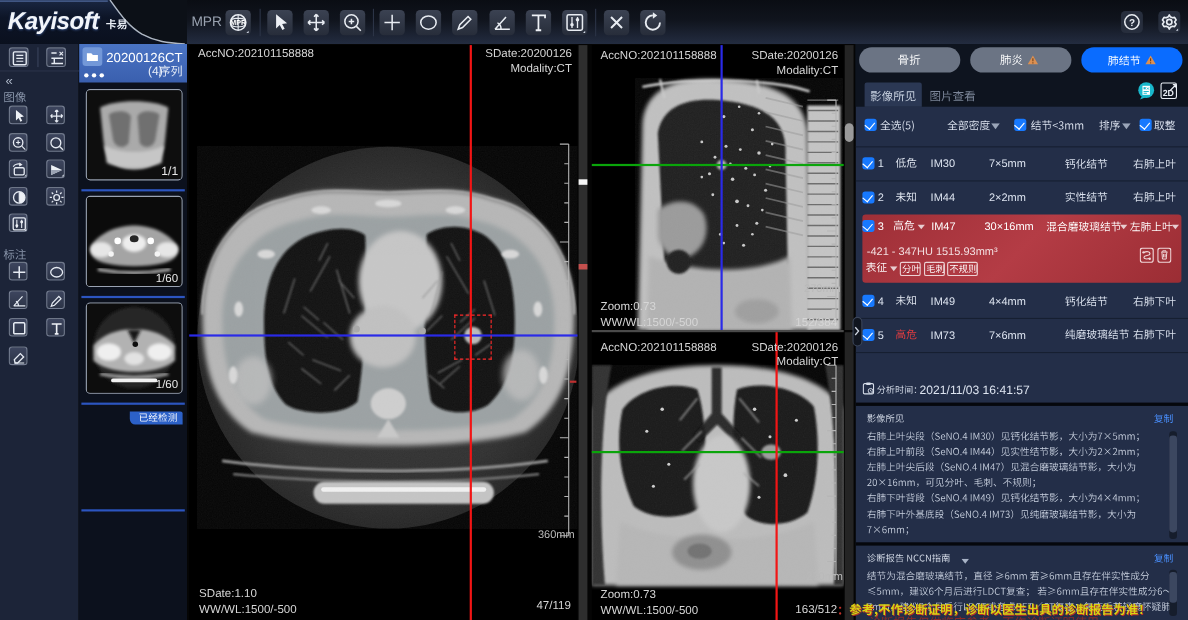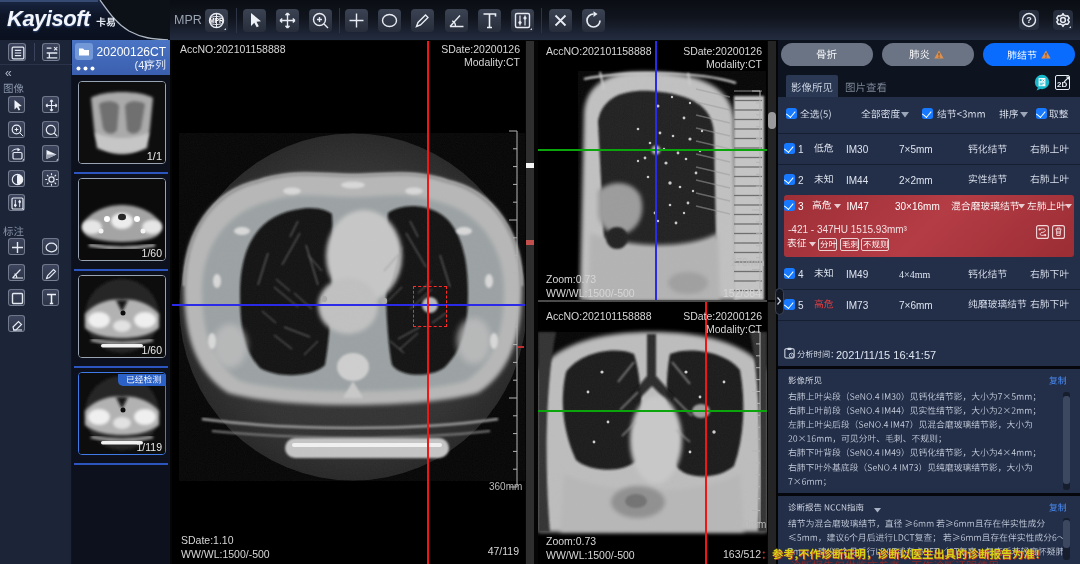--- a/index.html
+++ b/index.html
@@ -286,32 +286,20 @@
         <circle cx="43" cy="40" r="37" fill="#262626" filter="url(#b1)"></circle>
         <path d="M6 38 C 16 26 34 22 43 24 C 52 22 70 26 80 38 L 80 52 C 70 60 56 62 43 62 C 30 62 16 60 6 52 Z" fill="#b2b2b2" filter="url(#b1)"></path>
         <path d="M37 24 L 43 36 L 49 24 Z" fill="#151515" filter="url(#b1)"></path>
         <ellipse cx="20" cy="44" rx="11" ry="8" fill="#efefef" filter="url(#b1)"></ellipse>
         <ellipse cx="66" cy="44" rx="11" ry="8" fill="#efefef" filter="url(#b1)"></ellipse>
         <ellipse cx="43" cy="50" rx="9" ry="6" fill="#e2e2e2" filter="url(#b1)"></ellipse>
         <circle cx="44" cy="37" r="2.5" fill="#0d0d0d"></circle>
         <path d="M12 64 Q 43 70 74 64" stroke="#b8b8b8" stroke-width="2.5" fill="none" filter="url(#b1)"></path>
         <rect x="22" y="68" width="42" height="3.5" rx="1.7" fill="#f2f2f2"></rect>
       </svg><div style="position:absolute;right:3px;bottom:1px;color:#e8e8e8;font-size:10.5px;font-family:'Liberation Sans';">1/60</div></div>
-    <div class="abs" style="left:78px;top:372px;width:88px;height:83px;background:#000;border:1.5px solid #3f7ae8;border-radius:4px;box-sizing:border-box;overflow:hidden;"><svg width="86" height="81" viewBox="0 0 86 81">
-        <rect width="86" height="81" fill="#0d0d0d"></rect>
-        <circle cx="43" cy="40" r="37" fill="#262626" filter="url(#b1)"></circle>
-        <path d="M6 38 C 16 26 34 22 43 24 C 52 22 70 26 80 38 L 80 52 C 70 60 56 62 43 62 C 30 62 16 60 6 52 Z" fill="#b2b2b2" filter="url(#b1)"></path>
-        <path d="M37 24 L 43 36 L 49 24 Z" fill="#151515" filter="url(#b1)"></path>
-        <ellipse cx="20" cy="44" rx="11" ry="8" fill="#efefef" filter="url(#b1)"></ellipse>
-        <ellipse cx="66" cy="44" rx="11" ry="8" fill="#efefef" filter="url(#b1)"></ellipse>
-        <ellipse cx="43" cy="50" rx="9" ry="6" fill="#e2e2e2" filter="url(#b1)"></ellipse>
-        <circle cx="44" cy="37" r="2.5" fill="#0d0d0d"></circle>
-        <path d="M12 64 Q 43 70 74 64" stroke="#b8b8b8" stroke-width="2.5" fill="none" filter="url(#b1)"></path>
-        <rect x="22" y="68" width="42" height="3.5" rx="1.7" fill="#f2f2f2"></rect>
-      </svg><div style="position:absolute;right:3px;bottom:1px;color:#e8e8e8;font-size:10.5px;font-family:'Liberation Sans';">1/119</div></div>
     <div class="abs" style="left:118px;top:373.5px;width:48px;height:12.5px;background:#2c61c8;border-radius:0 2px 0 5px;"></div>
     <svg style="position:absolute;top:375px;left:126px;" width="35.2" height="11.0" viewBox="0 -7.744000000000001 35.2 11.0">
       <path fill="#ffffff" d="M0.8 -6.8V-6.2H6.6V-3.9H2V-5.3H1.3V-0.9C1.3 0.2 1.7 0.5 3.2 0.5C3.5 0.5 6.1 0.5 6.5 0.5C7.9 0.5 8.2 -0 8.4 -1.6C8.2 -1.7 7.9 -1.8 7.7 -1.9C7.6 -0.5 7.4 -0.2 6.5 -0.2C5.9 -0.2 3.6 -0.2 3.1 -0.2C2.2 -0.2 2 -0.3 2 -0.9V-3.2H6.6V-2.8H7.3V-6.8Z M9.2 -0.5 9.3 0.2C10.1 -0.1 11.2 -0.3 12.2 -0.6L12.1 -1.2C11 -0.9 9.9 -0.7 9.2 -0.5ZM9.3 -3.7C9.4 -3.8 9.7 -3.8 10.8 -4C10.4 -3.4 10 -3 9.8 -2.8C9.6 -2.5 9.4 -2.3 9.2 -2.2C9.2 -2.1 9.3 -1.7 9.4 -1.6C9.6 -1.7 9.9 -1.8 12.1 -2.3C12.1 -2.4 12.1 -2.7 12.1 -2.8L10.4 -2.5C11.1 -3.3 11.8 -4.2 12.4 -5.2L11.8 -5.6C11.6 -5.2 11.4 -4.9 11.2 -4.6L10 -4.5C10.5 -5.2 11.1 -6.2 11.5 -7.1L10.9 -7.4C10.5 -6.3 9.8 -5.2 9.6 -4.9C9.4 -4.6 9.3 -4.4 9.1 -4.4C9.2 -4.2 9.3 -3.9 9.3 -3.7ZM12.5 -6.9V-6.3H15.6C14.8 -5.2 13.3 -4.2 11.9 -3.8C12.1 -3.6 12.3 -3.4 12.3 -3.2C13.1 -3.5 13.9 -3.9 14.6 -4.4C15.5 -4.1 16.4 -3.6 16.9 -3.2L17.3 -3.8C16.8 -4.1 15.9 -4.5 15.2 -4.8C15.8 -5.4 16.3 -6 16.7 -6.7L16.2 -7L16.1 -6.9ZM12.6 -2.9V-2.3H14.3V-0.2H12.1V0.5H17.3V-0.2H15V-2.3H16.8V-2.9Z M21.7 -4.7V-4.1H24.7V-4.7ZM21.1 -3.1C21.3 -2.5 21.6 -1.6 21.7 -1L22.2 -1.2C22.1 -1.7 21.9 -2.6 21.6 -3.3ZM22.8 -3.4C23 -2.7 23.1 -1.8 23.2 -1.2L23.7 -1.3C23.7 -1.9 23.5 -2.8 23.3 -3.4ZM19.2 -7.4V-5.7H18V-5.1H19.1C18.9 -3.9 18.4 -2.6 17.9 -1.9C18 -1.7 18.2 -1.4 18.2 -1.2C18.6 -1.8 18.9 -2.6 19.2 -3.6V0.7H19.8V-3.9C20 -3.5 20.3 -2.9 20.4 -2.7L20.8 -3.1C20.6 -3.4 20 -4.4 19.8 -4.7V-5.1H20.7V-5.7H19.8V-7.4ZM23.1 -7.5C22.5 -6.2 21.4 -5.1 20.3 -4.4C20.5 -4.3 20.7 -4 20.7 -3.9C21.6 -4.5 22.5 -5.4 23.2 -6.4C23.9 -5.5 24.9 -4.6 25.8 -4C25.8 -4.1 26 -4.4 26.1 -4.6C25.2 -5.1 24.1 -6.1 23.5 -6.9L23.7 -7.2ZM20.6 -0.3V0.3H25.9V-0.3H24.2C24.7 -1.1 25.2 -2.3 25.6 -3.3L25 -3.4C24.7 -2.5 24.1 -1.2 23.7 -0.3Z M30.7 -0.8C31.1 -0.4 31.6 0.2 31.9 0.6L32.3 0.3C32.1 -0 31.5 -0.6 31.1 -1.1ZM29.1 -6.9V-1.4H29.7V-6.4H31.6V-1.4H32.1V-6.9ZM34 -7.3V-0.1C34 0.1 34 0.1 33.9 0.1C33.7 0.1 33.3 0.1 32.9 0.1C32.9 0.3 33 0.5 33 0.7C33.7 0.7 34 0.7 34.3 0.6C34.5 0.5 34.6 0.3 34.6 -0.1V-7.3ZM32.8 -6.6V-1.3H33.4V-6.6ZM30.3 -5.7V-2.6C30.3 -1.6 30.1 -0.5 28.7 0.3C28.8 0.4 28.9 0.6 29 0.7C30.6 -0.1 30.8 -1.4 30.8 -2.6V-5.7ZM27.1 -6.8C27.6 -6.6 28.2 -6.1 28.5 -5.9L28.9 -6.4C28.6 -6.7 28 -7 27.5 -7.3ZM26.7 -4.5C27.2 -4.2 27.9 -3.8 28.2 -3.5L28.6 -4C28.2 -4.3 27.6 -4.7 27.1 -4.9ZM26.9 0.2 27.5 0.6C27.9 -0.2 28.3 -1.3 28.6 -2.2L28.1 -2.6C27.8 -1.6 27.3 -0.4 26.9 0.2Z"></path>
     </svg>
     <div class="abs" style="left:74px;top:171.5px;width:94px;height:2px;background:#2c55c0;"></div>
     <div class="abs" style="left:74px;top:268.5px;width:94px;height:2px;background:#2c55c0;"></div>
     <div class="abs" style="left:74px;top:365.5px;width:94px;height:2px;background:#2c55c0;"></div>
     <div class="abs" style="left:74px;top:462.5px;width:94px;height:2px;background:#2c55c0;"></div>
     <div class="abs" style="left:170px;top:40px;width:608px;height:524px;background:#050505;"></div>
     <div class="abs" style="left:172px;top:41px;width:353px;height:523px;background:#000;"></div>
@@ -760,21 +748,21 @@
     <div class="abs" style="left:861px;top:237.5px;width:28px;height:13px;border:1px solid #edd2d4;border-radius:2px;box-sizing:border-box;"></div>
     <svg style="position:absolute;top:239.5px;left:863.2px;" width="25.5" height="10.6" viewBox="0 -7.48 25.5 10.6">
       <path fill="#ffffff" d="M4.8 -4.1C5.8 -3.4 7 -2.4 7.6 -1.7L8.2 -2.2C7.5 -2.9 6.2 -3.8 5.2 -4.5ZM0.6 -6.5V-5.9H4.4C3.5 -4.4 2.1 -3 0.4 -2.2C0.5 -2 0.7 -1.8 0.8 -1.6C2 -2.2 3 -3.1 3.9 -4.1V0.7H4.6V-5C4.8 -5.3 5 -5.6 5.2 -5.9H7.9V-6.5Z M12.5 -6.7V-2.2H13.2V-6.2H15.5V-2.2H16.1V-6.7ZM10.3 -7.1V-5.7H9.1V-5.1H10.3V-4.3L10.3 -3.8H8.9V-3.2H10.2C10.1 -2 9.8 -0.7 8.8 0.1C9 0.3 9.2 0.5 9.3 0.6C10.1 -0.1 10.5 -1.1 10.7 -2C11.1 -1.6 11.6 -0.9 11.8 -0.6L12.2 -1C12 -1.3 11.1 -2.3 10.8 -2.7L10.8 -3.2H12.1V-3.8H10.9L10.9 -4.3V-5.1H12V-5.7H10.9V-7.1ZM14 -5.4V-3.8C14 -2.5 13.8 -0.9 11.6 0.2C11.8 0.3 12 0.5 12 0.7C13.3 0 14 -0.9 14.3 -1.8V-0.2C14.3 0.3 14.5 0.5 15.1 0.5H15.8C16.5 0.5 16.6 0.2 16.7 -1.2C16.5 -1.2 16.3 -1.3 16.1 -1.4C16.1 -0.2 16.1 -0 15.8 -0H15.2C15 -0 14.9 -0.1 14.9 -0.3V-2.5H14.5C14.6 -2.9 14.6 -3.4 14.6 -3.8V-5.4Z M19.7 -1C20.3 -0.5 21 0.1 21.3 0.5L21.7 0C21.4 -0.4 20.7 -1 20.1 -1.4ZM17.9 -6.7V-1.5H18.5V-6.1H20.9V-1.5H21.5V-6.7ZM24.1 -7.1V-0.2C24.1 -0.1 24 -0 23.9 -0C23.7 0 23.2 0 22.6 -0C22.7 0.2 22.8 0.5 22.8 0.6C23.6 0.6 24 0.6 24.3 0.5C24.6 0.4 24.7 0.2 24.7 -0.2V-7.1ZM22.5 -6.4V-1.3H23.1V-6.4ZM19.4 -5.5V-3.1C19.4 -1.9 19.2 -0.7 17.4 0.2C17.5 0.3 17.7 0.6 17.8 0.7C19.7 -0.2 20 -1.8 20 -3.1V-5.5Z"></path>
     </svg>
     <div class="cb" style="left:784px;top:268.0px;"></div>
     <div class="lt" style="left:798px;top:268.0px;color:#dde4f0;font-size:10px;">4</div>
     <svg style="position:absolute;top:268.0px;left:814px;" width="19.6" height="12.2" viewBox="0 -8.624 19.6 12.2">
       <path fill="#e6ecf5" d="M4.5 -8.2V-6.6H1.3V-5.9H4.5V-4.2H0.6V-3.5H4.1C3.2 -2.2 1.7 -1 0.3 -0.4C0.5 -0.2 0.7 0 0.9 0.2C2.2 -0.4 3.5 -1.6 4.5 -2.9V0.8H5.3V-2.9C6.2 -1.6 7.6 -0.4 8.9 0.2C9.1 0 9.3 -0.2 9.5 -0.4C8.1 -1 6.6 -2.2 5.7 -3.5H9.2V-4.2H5.3V-5.9H8.6V-6.6H5.3V-8.2Z M15.2 -7.4V0.5H15.9V-0.3H18V0.4H18.7V-7.4ZM15.9 -1V-6.7H18V-1ZM11.3 -8.2C11.1 -7 10.7 -5.9 10.1 -5.1C10.3 -5 10.6 -4.8 10.7 -4.7C11 -5.1 11.3 -5.6 11.5 -6.2H12.3V-4.6V-4.3H10.2V-3.6H12.2C12.1 -2.3 11.6 -0.9 10.1 0.2C10.3 0.3 10.6 0.6 10.6 0.8C11.8 -0 12.4 -1.1 12.7 -2.2C13.2 -1.5 14 -0.6 14.3 -0.1L14.8 -0.8C14.5 -1.1 13.3 -2.4 12.9 -2.9C12.9 -3.1 12.9 -3.4 13 -3.6H14.8V-4.3H13L13 -4.6V-6.2H14.6V-6.9H11.8C11.9 -7.3 12 -7.7 12.1 -8.1Z"></path>
     </svg>
     <div class="lt" style="left:846px;top:268.0px;color:#dde4f0;font-size:10px;">IM49</div>
-    <div class="lt" style="left:899px;top:268.0px;color:#dde4f0;font-size:10px;font-family:Liberation Serif, serif;">4×4mm</div>
+    <div class="lt" style="left:899px;top:268.0px;color:#dde4f0;font-size:10px;">4×4mm</div>
     <svg style="position:absolute;top:268.5px;left:968px;" width="39.2" height="12.2" viewBox="0 -8.624 39.2 12.2">
       <path fill="#dde4f0" d="M4.6 -6V-2.9H8.5C8.4 -1 8.3 -0.3 8.1 -0.1C8 0 7.9 0 7.7 0C7.5 0 6.9 0 6.3 -0C6.4 0.2 6.5 0.5 6.6 0.7C7.1 0.7 7.6 0.7 7.9 0.7C8.3 0.7 8.5 0.6 8.7 0.4C9 0.1 9.1 -0.8 9.3 -3.2C9.3 -3.3 9.3 -3.5 9.3 -3.5H7.2V-5H9.1V-5.7H7.2V-7.1H9.4V-7.8H4.2V-7.1H6.5V-3.5H5.3V-6ZM1.8 -8.2C1.5 -7.3 1 -6.4 0.4 -5.8C0.5 -5.7 0.7 -5.3 0.8 -5.1C1.1 -5.5 1.4 -5.9 1.7 -6.4H4V-7.1H2.1C2.2 -7.4 2.4 -7.7 2.5 -8ZM1.9 0.7C2.1 0.5 2.4 0.4 4.2 -0.6C4.2 -0.7 4.1 -1 4.1 -1.2L2.7 -0.5V-2.7H4.1V-3.4H2.7V-4.7H3.9V-5.4H1.1V-4.7H2V-3.4H0.6V-2.7H2V-0.5C2 -0.2 1.8 0 1.6 0.1C1.7 0.2 1.9 0.5 1.9 0.7Z M18.3 -6.8C17.6 -5.8 16.7 -4.8 15.6 -4V-8.1H14.9V-3.4C14.2 -2.9 13.6 -2.6 13 -2.3C13.1 -2.1 13.4 -1.9 13.5 -1.7C13.9 -1.9 14.4 -2.2 14.9 -2.5V-0.8C14.9 0.3 15.2 0.6 16.1 0.6C16.3 0.6 17.6 0.6 17.9 0.6C18.9 0.6 19.1 -0 19.2 -1.9C19 -1.9 18.7 -2.1 18.5 -2.2C18.4 -0.6 18.4 -0.1 17.8 -0.1C17.6 -0.1 16.4 -0.1 16.2 -0.1C15.7 -0.1 15.6 -0.2 15.6 -0.8V-3C16.9 -3.9 18.1 -5.1 19 -6.3ZM12.9 -8.2C12.3 -6.7 11.3 -5.3 10.2 -4.3C10.4 -4.2 10.6 -3.8 10.7 -3.6C11.1 -4 11.5 -4.4 11.8 -4.9V0.8H12.6V-6.1C13 -6.7 13.3 -7.4 13.6 -8Z M19.9 -0.5 20.1 0.2C21 0 22.3 -0.3 23.6 -0.5L23.5 -1.2C22.2 -1 20.9 -0.7 19.9 -0.5ZM20.1 -4.2C20.3 -4.3 20.5 -4.3 21.8 -4.4C21.3 -3.8 20.9 -3.3 20.7 -3.2C20.4 -2.8 20.2 -2.6 20 -2.5C20.1 -2.3 20.2 -2 20.2 -1.8C20.5 -1.9 20.8 -2 23.5 -2.5C23.5 -2.7 23.5 -3 23.5 -3.2L21.3 -2.8C22.1 -3.7 22.9 -4.7 23.5 -5.8L22.9 -6.2C22.7 -5.8 22.5 -5.5 22.2 -5.1L20.9 -5C21.5 -5.8 22.1 -6.9 22.5 -7.9L21.8 -8.2C21.4 -7 20.7 -5.8 20.5 -5.5C20.2 -5.2 20.1 -5 19.9 -4.9C20 -4.7 20.1 -4.3 20.1 -4.2ZM25.9 -8.2V-6.9H23.6V-6.2H25.9V-4.7H23.8V-4H28.7V-4.7H26.6V-6.2H28.8V-6.9H26.6V-8.2ZM24.1 -3V0.8H24.8V0.4H27.7V0.7H28.4V-3ZM24.8 -0.3V-2.3H27.7V-0.3Z M30.4 -4.8V-4.1H32.9V0.8H33.7V-4.1H37V-1.5C37 -1.4 36.9 -1.3 36.7 -1.3C36.5 -1.3 35.9 -1.3 35.1 -1.3C35.2 -1.1 35.3 -0.8 35.4 -0.6C36.3 -0.6 36.9 -0.6 37.3 -0.7C37.6 -0.8 37.7 -1 37.7 -1.5V-4.8ZM35.6 -8.2V-7.1H33V-8.2H32.2V-7.1H29.9V-6.4H32.2V-5.3H33V-6.4H35.6V-5.3H36.4V-6.4H38.7V-7.1H36.4V-8.2Z"></path>
     </svg>
     <svg style="position:absolute;top:268.5px;right:11px;" width="39.2" height="12.2" viewBox="0 -8.624 39.2 12.2">
       <path fill="#dde4f0" d="M4 -8.2C3.9 -7.6 3.7 -7 3.5 -6.4H0.6V-5.7H3.3C2.6 -4.1 1.7 -2.7 0.3 -1.7C0.5 -1.6 0.7 -1.3 0.8 -1.1C1.5 -1.7 2.1 -2.3 2.6 -3V0.8H3.4V0.2H7.7V0.7H8.5V-3.8H3.2C3.5 -4.4 3.8 -5 4.1 -5.7H9.2V-6.4H4.3C4.5 -7 4.7 -7.5 4.8 -8.1ZM3.4 -0.5V-3.1H7.7V-0.5Z M10.8 -7.9V-4.3C10.8 -2.9 10.8 -0.9 10.1 0.5C10.3 0.5 10.6 0.7 10.7 0.8C11.1 -0.1 11.3 -1.4 11.4 -2.5H12.7V-0.1C12.7 0 12.7 0.1 12.6 0.1C12.4 0.1 12 0.1 11.6 0.1C11.7 0.3 11.8 0.6 11.8 0.8C12.5 0.8 12.8 0.8 13.1 0.6C13.3 0.5 13.4 0.3 13.4 -0.1V-7.9ZM11.5 -7.2H12.7V-5.6H11.5ZM11.5 -4.9H12.7V-3.2H11.4C11.5 -3.6 11.5 -4 11.5 -4.3ZM14.1 -5.1V-0.7H14.8V-4.5H16.1V0.8H16.7V-4.5H18.2V-1.5C18.2 -1.4 18.1 -1.3 18 -1.3C17.9 -1.3 17.6 -1.3 17.2 -1.3C17.3 -1.1 17.4 -0.8 17.4 -0.6C17.9 -0.6 18.3 -0.6 18.5 -0.7C18.8 -0.9 18.9 -1.1 18.9 -1.5V-5.1H16.7V-6.3H19.2V-6.9H16.7V-8.1H16.1V-6.9H13.7V-6.3H16.1V-5.1Z M20.1 -7.5V-6.8H23.9V0.8H24.7V-4.4C25.8 -3.8 27.1 -3 27.8 -2.5L28.3 -3.1C27.6 -3.7 26 -4.6 24.8 -5.2L24.7 -5V-6.8H28.9V-7.5Z M30.1 -7.2V-0.9H30.8V-1.7H33.1V-4.1H35.5V0.8H36.2V-4.1H38.8V-4.9H36.2V-8.1H35.5V-4.9H33.1V-7.2ZM30.8 -6.5H32.4V-2.4H30.8Z"></path>
     </svg>
     <div class="sep" style="top:288.5px;"></div>
     <div class="cb" style="left:784px;top:298.5px;"></div>
     <div class="lt" style="left:798px;top:298.5px;color:#dde4f0;font-size:10px;">5</div>
     <svg style="position:absolute;top:298.5px;left:814px;" width="19.6" height="12.2" viewBox="0 -8.624 19.6 12.2">
@@ -791,21 +779,21 @@
     <div class="sep" style="top:319.5px;"></div>
     <svg class="abs" style="left:784px;top:347px" width="11" height="12" viewBox="0 0 13 14">
 <rect x="1" y="2" width="11" height="11" rx="1.5" fill="none" stroke="#d8dfeb" stroke-width="1.2"></rect>
 <rect x="4" y="0.8" width="5" height="2.6" rx="0.8" fill="#d8dfeb"></rect>
 <circle cx="8.8" cy="9.8" r="2.6" fill="#232e48" stroke="#d8dfeb" stroke-width="1"></circle>
 <path d="M8.8 8.6 V 9.9 L 9.9 10.4" stroke="#d8dfeb" stroke-width="0.9" fill="none"></path>
     </svg>
     <svg style="position:absolute;top:350px;left:797px;" width="41.5" height="10.4" viewBox="0 -7.304 41.5 10.4">
       <path fill="#dde4f0" d="M5.6 -6.8 5 -6.6C5.6 -5.4 6.6 -4 7.5 -3.3C7.6 -3.4 7.8 -3.7 8 -3.8C7.1 -4.4 6.1 -5.7 5.6 -6.8ZM2.7 -6.8C2.2 -5.5 1.4 -4.4 0.4 -3.7C0.5 -3.6 0.8 -3.3 0.9 -3.2C1.1 -3.4 1.3 -3.6 1.6 -3.8V-3.2H3.2C3 -1.8 2.5 -0.5 0.5 0.2C0.7 0.3 0.8 0.5 0.9 0.7C3 -0.1 3.6 -1.6 3.8 -3.2H6.1C6 -1.1 5.9 -0.3 5.6 -0.1C5.6 -0 5.5 -0 5.3 -0C5.1 -0 4.6 -0 4 -0.1C4.2 0.1 4.2 0.4 4.2 0.6C4.8 0.6 5.3 0.6 5.6 0.6C5.8 0.5 6 0.5 6.2 0.3C6.5 -0 6.6 -1 6.7 -3.5C6.7 -3.6 6.7 -3.8 6.7 -3.8H1.6C2.3 -4.6 2.9 -5.6 3.4 -6.6Z M12.3 -6.1V-3.5C12.3 -2.3 12.2 -0.8 11.5 0.3C11.6 0.4 11.9 0.5 12 0.6C12.8 -0.5 12.9 -2.3 12.9 -3.5V-3.5H14.4V0.7H15V-3.5H16.2V-4.1H12.9V-5.6C13.9 -5.8 15 -6.1 15.8 -6.4L15.2 -6.9C14.5 -6.6 13.4 -6.3 12.3 -6.1ZM10 -7V-5.2H8.8V-4.6H10C9.7 -3.5 9.1 -2.1 8.6 -1.5C8.7 -1.3 8.8 -1.1 8.9 -0.9C9.3 -1.4 9.7 -2.3 10 -3.3V0.7H10.6V-3.4C10.9 -3 11.3 -2.4 11.4 -2.1L11.8 -2.6C11.6 -2.9 10.9 -3.8 10.6 -4.2V-4.6H11.9V-5.2H10.6V-7Z M20.5 -3.8C21 -3.1 21.5 -2.2 21.8 -1.7L22.4 -2C22.1 -2.5 21.5 -3.4 21 -4ZM19.3 -3.3V-1.4H17.9V-3.3ZM19.3 -3.9H17.9V-5.7H19.3ZM17.3 -6.3V-0.2H17.9V-0.9H19.9V-6.3ZM22.9 -6.9V-5.3H20.3V-4.7H22.9V-0.3C22.9 -0.1 22.9 -0 22.7 -0C22.5 -0 21.9 -0 21.3 -0.1C21.4 0.1 21.5 0.4 21.5 0.6C22.3 0.6 22.9 0.6 23.2 0.5C23.5 0.4 23.6 0.2 23.6 -0.3V-4.7H24.6V-5.3H23.6V-6.9Z M25.7 -5.1V0.7H26.3V-5.1ZM25.8 -6.6C26.2 -6.2 26.6 -5.7 26.8 -5.3L27.3 -5.7C27.1 -6 26.7 -6.5 26.3 -6.9ZM28 -2.4H30V-1.3H28ZM28 -4.1H30V-3H28ZM27.5 -4.6V-0.8H30.6V-4.6ZM27.8 -6.5V-5.9H31.8V-0.1C31.8 0 31.8 0 31.7 0.1C31.6 0.1 31.2 0.1 30.9 0C31 0.2 31.1 0.5 31.1 0.6C31.6 0.6 32 0.6 32.2 0.5C32.4 0.4 32.5 0.3 32.5 -0.1V-6.5Z M35.3 -4C35.6 -4 35.9 -4.3 35.9 -4.6C35.9 -5 35.6 -5.3 35.3 -5.3C34.9 -5.3 34.6 -5 34.6 -4.6C34.6 -4.3 34.9 -4 35.3 -4ZM35.3 0C35.6 0 35.9 -0.2 35.9 -0.6C35.9 -1 35.6 -1.2 35.3 -1.2C34.9 -1.2 34.6 -1 34.6 -0.6C34.6 -0.2 34.9 0 35.3 0Z"></path>
     </svg>
-    <div class="lt" style="left:836px;top:348.5px;color:#dde4f0;font-size:11px;">2021/11/15 16:41:57</div>
+    <div class="lt" style="left:836px;top:348.5px;color:#dde4f0;font-size:11px;">2021/11/03 16:41:57</div>
     <div class="abs" style="left:778px;top:366px;width:302px;height:2.5px;background:#05070c;"></div>
     <svg style="position:absolute;top:376px;left:788px;" width="34.0" height="10.6" viewBox="0 -7.48 34.0 10.6">
       <path fill="#d5dce8" d="M7.1 -7C6.7 -6.3 5.8 -5.6 5 -5.2C5.2 -5 5.4 -4.8 5.5 -4.7C6.3 -5.2 7.2 -6 7.7 -6.7ZM7.4 -4.7C6.9 -3.9 5.9 -3.2 5 -2.8C5.2 -2.6 5.4 -2.4 5.5 -2.3C6.4 -2.8 7.4 -3.6 8 -4.4ZM7.6 -2.2C7 -1.2 5.9 -0.4 4.8 0.1C4.9 0.3 5.1 0.5 5.2 0.6C6.4 0.1 7.5 -0.9 8.2 -2ZM1.6 -2.6H4V-1.9H1.6ZM3.5 -1C3.8 -0.6 4.2 -0.1 4.3 0.3L4.8 0C4.6 -0.3 4.3 -0.8 4 -1.2ZM1.5 -5.5H4.1V-5H1.5ZM1.5 -6.4H4.1V-5.9H1.5ZM0.9 -6.8V-4.5H4.7V-6.8ZM1.3 -1.2C1.1 -0.8 0.8 -0.3 0.5 0C0.6 0.1 0.8 0.3 0.9 0.3C1.3 0 1.6 -0.6 1.9 -1.1ZM2.3 -4.4C2.4 -4.2 2.4 -4.1 2.5 -4H0.5V-3.5H5V-4H3.2C3.1 -4.2 3 -4.4 2.9 -4.5ZM1 -3V-1.4H2.5V0C2.5 0.1 2.5 0.1 2.4 0.1C2.3 0.1 2 0.1 1.6 0.1C1.7 0.3 1.8 0.5 1.8 0.6C2.3 0.6 2.6 0.6 2.8 0.5C3.1 0.5 3.1 0.3 3.1 0V-1.4H4.6V-3Z M12.6 -6H14.2C14 -5.8 13.8 -5.5 13.7 -5.3H12.1C12.3 -5.6 12.5 -5.8 12.6 -6ZM12.6 -7.1C12.3 -6.4 11.6 -5.5 10.7 -4.9C10.8 -4.8 11 -4.6 11.1 -4.4C11.3 -4.6 11.4 -4.7 11.5 -4.8V-3.5H12.9C12.5 -3.2 11.8 -2.8 10.9 -2.5C11.1 -2.4 11.2 -2.2 11.3 -2.1C12.1 -2.4 12.6 -2.7 13 -3C13.2 -2.8 13.3 -2.7 13.4 -2.6C12.8 -2.1 11.8 -1.5 10.9 -1.3C11.1 -1.2 11.2 -1 11.3 -0.9C12 -1.1 13 -1.7 13.6 -2.2C13.7 -2 13.8 -1.9 13.8 -1.7C13.2 -1 11.9 -0.4 10.9 -0.1C11 0 11.1 0.2 11.2 0.4C12.2 0.1 13.2 -0.5 14 -1.2C14 -0.7 13.9 -0.2 13.8 -0C13.6 0.1 13.5 0.1 13.3 0.1C13.2 0.1 13 0.1 12.8 0.1C12.9 0.3 12.9 0.5 12.9 0.7C13.1 0.7 13.3 0.7 13.5 0.7C13.8 0.7 14 0.6 14.2 0.4C14.6 0 14.7 -0.9 14.4 -1.8L14.8 -2C15.1 -1 15.6 -0.2 16.3 0.2C16.4 0 16.6 -0.2 16.7 -0.3C16.1 -0.6 15.6 -1.4 15.3 -2.2C15.6 -2.4 15.9 -2.6 16.2 -2.7L15.8 -3.1C15.4 -2.9 14.8 -2.5 14.2 -2.2C14.1 -2.6 13.8 -3 13.4 -3.3L13.6 -3.5H16.1V-5.3H14.3C14.6 -5.6 14.8 -6 15 -6.3L14.6 -6.6L14.5 -6.5H13L13.3 -7ZM12.1 -4.9H13.6C13.6 -4.6 13.5 -4.3 13.3 -4H12.1ZM14.2 -4.9H15.5V-4H13.9C14.1 -4.3 14.1 -4.6 14.2 -4.9ZM10.7 -7.1C10.3 -5.8 9.5 -4.5 8.7 -3.7C8.9 -3.6 9.1 -3.2 9.1 -3.1C9.4 -3.4 9.6 -3.7 9.9 -4V0.7H10.5V-5C10.8 -5.6 11.1 -6.3 11.3 -6.9Z M21.5 -6.3V-3.5C21.5 -2.3 21.4 -0.8 20.4 0.3C20.6 0.4 20.8 0.6 20.9 0.7C22 -0.4 22.2 -2.2 22.2 -3.5V-3.6H23.5V0.7H24.1V-3.6H25.1V-4.3H22.2V-5.8C23.2 -6 24.3 -6.2 25 -6.5L24.5 -7C23.9 -6.7 22.6 -6.4 21.5 -6.3ZM18.5 -3.1V-3.3V-4.4H20.1V-3.1ZM20.7 -7C20.1 -6.7 18.9 -6.4 17.8 -6.3V-3.3C17.8 -2.2 17.8 -0.7 17.2 0.3C17.4 0.4 17.7 0.6 17.8 0.7C18.2 -0.2 18.4 -1.4 18.4 -2.5H20.8V-5H18.5V-5.8C19.4 -5.9 20.5 -6.1 21.2 -6.4Z M29.9 -2.5V-0.4C29.9 0.3 30.1 0.5 31 0.5C31.2 0.5 32.3 0.5 32.5 0.5C33.3 0.5 33.5 0.2 33.5 -1.2C33.4 -1.2 33.1 -1.3 33 -1.4C32.9 -0.3 32.9 -0.1 32.5 -0.1C32.2 -0.1 31.2 -0.1 31 -0.1C30.6 -0.1 30.5 -0.2 30.5 -0.4V-2.5ZM29.3 -5.2C29.3 -2.2 29.2 -0.6 25.9 0.1C26 0.3 26.2 0.5 26.3 0.7C29.7 -0.2 29.9 -2 30 -5.2ZM27 -6.7V-1.8H27.7V-6H31.8V-1.8H32.5V-6.7Z"></path>
     </svg>
     <svg style="position:absolute;top:376px;right:13px;" width="17.6" height="11.0" viewBox="0 -7.744000000000001 17.6 11.0">
       <path fill="#4a90ff" d="M2.5 -3.9H6.6V-3.3H2.5ZM2.5 -4.9H6.6V-4.3H2.5ZM1.9 -5.4V-2.8H2.9C2.4 -2.1 1.6 -1.5 0.8 -1.1C1 -1 1.2 -0.8 1.3 -0.7C1.6 -0.9 2 -1.2 2.4 -1.5C2.7 -1.1 3.2 -0.7 3.7 -0.5C2.6 -0.2 1.5 0 0.3 0.1C0.4 0.3 0.5 0.5 0.5 0.7C1.9 0.6 3.3 0.3 4.5 -0.1C5.5 0.3 6.8 0.5 8.1 0.6C8.2 0.5 8.3 0.2 8.5 0.1C7.3 -0 6.2 -0.2 5.2 -0.5C6.1 -0.9 6.7 -1.4 7.2 -2L6.8 -2.3L6.7 -2.2H3.2C3.3 -2.4 3.4 -2.6 3.6 -2.8L3.5 -2.8H7.3V-5.4ZM2.3 -7.4C1.9 -6.5 1.2 -5.7 0.4 -5.2C0.6 -5.1 0.8 -4.8 0.8 -4.7C1.3 -5 1.8 -5.5 2.2 -6H7.9V-6.5H2.6C2.7 -6.8 2.8 -7 2.9 -7.2ZM6.2 -1.7C5.7 -1.3 5.1 -1 4.4 -0.7C3.8 -1 3.2 -1.3 2.8 -1.7Z M14.7 -6.6V-1.7H15.4V-6.6ZM16.3 -7.3V-0.2C16.3 -0.1 16.3 -0 16.1 -0C16 -0 15.5 -0 15 -0C15 0.2 15.1 0.5 15.2 0.7C15.8 0.7 16.3 0.7 16.6 0.5C16.9 0.4 17 0.2 17 -0.2V-7.3ZM10 -7.2C9.9 -6.3 9.6 -5.4 9.2 -4.9C9.3 -4.8 9.6 -4.7 9.8 -4.6C9.9 -4.9 10 -5.2 10.2 -5.5H11.3V-4.6H9.2V-4H11.3V-3.1H9.6V-0H10.2V-2.5H11.3V0.7H12V-2.5H13.2V-0.7C13.2 -0.6 13.2 -0.6 13.1 -0.6C13 -0.6 12.7 -0.6 12.3 -0.6C12.4 -0.4 12.5 -0.2 12.5 0C13 0 13.3 0 13.5 -0.1C13.8 -0.2 13.8 -0.4 13.8 -0.7V-3.1H12V-4H14.1V-4.6H12V-5.5H13.8V-6.1H12V-7.4H11.3V-6.1H10.4C10.5 -6.4 10.6 -6.7 10.7 -7.1Z"></path>
     </svg>
     <svg style="position:absolute;top:391.5px;left:788px;" width="253.1" height="11.0" viewBox="0 -7.744000000000001 253.1 11.0">
       <path fill="#ccd4e2" d="M3.7 -7.4C3.5 -6.8 3.4 -6.3 3.2 -5.7H0.6V-5.1H3C2.4 -3.7 1.6 -2.4 0.3 -1.5C0.4 -1.4 0.6 -1.2 0.7 -1.1C1.4 -1.5 1.9 -2.1 2.4 -2.7V0.7H3V0.2H7V0.7H7.6V-3.4H2.8C3.1 -3.9 3.4 -4.5 3.6 -5.1H8.3V-5.7H3.8C4 -6.2 4.2 -6.7 4.3 -7.3ZM3 -0.4V-2.8H7V-0.4Z M9.7 -7V-3.9C9.7 -2.6 9.7 -0.8 9.1 0.4C9.2 0.5 9.5 0.6 9.6 0.7C10 -0.2 10.1 -1.3 10.2 -2.3H11.5V-0C11.5 0.1 11.4 0.1 11.3 0.1C11.2 0.1 10.8 0.1 10.4 0.1C10.5 0.3 10.6 0.5 10.6 0.7C11.2 0.7 11.5 0.7 11.7 0.6C11.9 0.5 12 0.3 12 -0V-7ZM10.3 -6.5H11.5V-5H10.3ZM10.3 -4.4H11.5V-2.8H10.2C10.3 -3.2 10.3 -3.6 10.3 -3.9ZM12.7 -4.6V-0.6H13.2V-4H14.4V0.7H15V-4H16.3V-1.3C16.3 -1.2 16.3 -1.1 16.2 -1.1C16.1 -1.1 15.8 -1.1 15.4 -1.1C15.5 -1 15.6 -0.7 15.6 -0.6C16.1 -0.6 16.4 -0.6 16.6 -0.7C16.8 -0.8 16.9 -1 16.9 -1.3V-4.6H15V-5.6H17.2V-6.2H15V-7.3H14.4V-6.2H12.2V-5.6H14.4V-4.6Z M21.4 -7.2V-0.3H18.1V0.3H25.9V-0.3H22V-3.9H25.3V-4.5H22V-7.2Z M27.1 -6.4V-0.8H27.6V-1.5H29.7V-3.8H31.9V0.7H32.5V-3.8H34.9V-4.3H32.5V-7.2H31.9V-4.3H29.7V-6.4ZM27.6 -5.9H29.1V-2.1H27.6Z M37.5 -6.6C37.2 -5.7 36.5 -4.8 35.8 -4.2C36 -4.1 36.2 -3.9 36.3 -3.8C37 -4.5 37.7 -5.5 38.1 -6.4ZM41 -6.3C41.7 -5.6 42.5 -4.6 42.9 -3.9L43.4 -4.2C43.1 -4.9 42.2 -5.9 41.5 -6.6ZM39.3 -7.4V-4H39.9V-7.4ZM39.3 -3.8C39.3 -3.5 39.2 -3.2 39.2 -2.9H35.7V-2.3H39C38.6 -1.1 37.8 -0.3 35.6 0.2C35.8 0.3 35.9 0.5 36 0.7C38.2 0.2 39.1 -0.7 39.6 -2C40.3 -0.5 41.4 0.3 43.3 0.7C43.4 0.5 43.5 0.3 43.6 0.1C41.8 -0.1 40.6 -1 40 -2.3H43.5V-2.9H39.8C39.9 -3.2 39.9 -3.5 39.9 -3.8Z M51.2 -7.1 50.6 -7H49.3L48.8 -7.1V-6C48.8 -5.3 48.6 -4.6 47.7 -4C47.9 -3.9 48.1 -3.7 48.2 -3.6C49.1 -4.2 49.3 -5.2 49.3 -6V-6.5H50.6V-4.8C50.6 -4.2 50.7 -4 51.3 -4C51.4 -4 51.8 -4 52 -4C52.1 -4 52.3 -4 52.4 -4.1C52.4 -4.2 52.4 -4.4 52.3 -4.5C52.2 -4.5 52.1 -4.5 51.9 -4.5C51.8 -4.5 51.4 -4.5 51.3 -4.5C51.2 -4.5 51.2 -4.6 51.2 -4.8ZM48.1 -3.4V-2.9H48.7L48.4 -2.8C48.7 -2 49.1 -1.3 49.6 -0.8C49 -0.3 48.3 0 47.5 0.2C47.6 0.3 47.7 0.6 47.8 0.7C48.6 0.5 49.4 0.1 50 -0.4C50.6 0.1 51.3 0.4 52.1 0.7C52.1 0.5 52.3 0.3 52.4 0.2C51.7 -0 51 -0.4 50.5 -0.8C51 -1.4 51.5 -2.2 51.8 -3.3L51.4 -3.4L51.3 -3.4ZM48.9 -2.9H51C50.8 -2.2 50.5 -1.6 50 -1.2C49.5 -1.6 49.2 -2.2 48.9 -2.9ZM45.1 -6.6V-1.5L44.3 -1.3L44.4 -0.8L45.1 -0.9V0.6H45.6V-1L47.8 -1.3L47.8 -1.9L45.6 -1.5V-2.9H47.7V-3.4H45.6V-4.7H47.7V-5.2H45.6V-6.2C46.4 -6.4 47.3 -6.7 47.9 -7L47.4 -7.4C46.9 -7.1 45.9 -6.8 45.1 -6.6Z M59 -3.3C59 -1.7 59.6 -0.3 60.7 0.8L61.2 0.6C60.2 -0.5 59.5 -1.8 59.5 -3.3C59.5 -4.9 60.2 -6.2 61.2 -7.3L60.7 -7.5C59.6 -6.4 59 -5 59 -3.3Z M64.3 0.1C65.6 0.1 66.4 -0.7 66.4 -1.7C66.4 -2.7 65.8 -3.1 65.1 -3.4L64.2 -3.8C63.7 -4 63.1 -4.3 63.1 -4.9C63.1 -5.5 63.6 -5.9 64.3 -5.9C64.9 -5.9 65.4 -5.7 65.8 -5.3L66.2 -5.8C65.8 -6.2 65.1 -6.6 64.3 -6.6C63.2 -6.6 62.3 -5.9 62.3 -4.9C62.3 -3.9 63.1 -3.5 63.7 -3.2L64.6 -2.8C65.2 -2.6 65.7 -2.3 65.7 -1.6C65.7 -1 65.1 -0.5 64.3 -0.5C63.6 -0.5 62.9 -0.8 62.5 -1.3L62 -0.8C62.6 -0.3 63.3 0.1 64.3 0.1Z M69.5 0.1C70.2 0.1 70.7 -0.1 71.1 -0.4L70.8 -0.9C70.5 -0.6 70.1 -0.5 69.6 -0.5C68.7 -0.5 68 -1.2 68 -2.2H71.2C71.3 -2.3 71.3 -2.5 71.3 -2.6C71.3 -4 70.6 -4.9 69.4 -4.9C68.3 -4.9 67.3 -3.9 67.3 -2.4C67.3 -0.8 68.3 0.1 69.5 0.1ZM68 -2.7C68.1 -3.7 68.7 -4.3 69.4 -4.3C70.2 -4.3 70.6 -3.8 70.6 -2.7Z M72.5 0H73.2V-3.5C73.2 -4.2 73.2 -4.8 73.1 -5.5H73.2L73.9 -4.2L76.3 0H77.1V-6.4H76.4V-2.9C76.4 -2.3 76.4 -1.6 76.5 -1H76.4L75.7 -2.3L73.3 -6.4H72.5Z M81.2 0.1C82.8 0.1 83.9 -1.2 83.9 -3.2C83.9 -5.3 82.8 -6.6 81.2 -6.6C79.6 -6.6 78.5 -5.3 78.5 -3.2C78.5 -1.2 79.6 0.1 81.2 0.1ZM81.2 -0.5C80 -0.5 79.2 -1.6 79.2 -3.2C79.2 -4.9 80 -5.9 81.2 -5.9C82.4 -5.9 83.2 -4.9 83.2 -3.2C83.2 -1.6 82.4 -0.5 81.2 -0.5Z M85.6 0.1C85.9 0.1 86.2 -0.1 86.2 -0.4C86.2 -0.8 85.9 -1 85.6 -1C85.3 -1 85.1 -0.8 85.1 -0.4C85.1 -0.1 85.3 0.1 85.6 0.1Z M89.8 0H90.5V-1.8H91.4V-2.4H90.5V-6.4H89.7L87 -2.3V-1.8H89.8ZM89.8 -2.4H87.7L89.3 -4.7C89.5 -5 89.6 -5.3 89.8 -5.6H89.8C89.8 -5.3 89.8 -4.8 89.8 -4.5Z M94.5 0H95.2V-6.4H94.5Z M97 0H97.7V-3.7C97.7 -4.3 97.6 -5 97.6 -5.6H97.6L98.1 -4.1L99.4 -0.7H99.9L101.2 -4.1L101.7 -5.6H101.7C101.7 -5 101.6 -4.3 101.6 -3.7V0H102.3V-6.4H101.4L100.1 -2.9C100 -2.5 99.9 -2 99.7 -1.5H99.7C99.5 -2 99.3 -2.5 99.2 -2.9L97.9 -6.4H97Z M105.5 0.1C106.6 0.1 107.5 -0.6 107.5 -1.7C107.5 -2.6 106.9 -3.2 106.2 -3.4V-3.4C106.8 -3.6 107.3 -4.2 107.3 -5C107.3 -6 106.5 -6.6 105.5 -6.6C104.7 -6.6 104.2 -6.2 103.7 -5.8L104.1 -5.3C104.5 -5.7 104.9 -6 105.5 -6C106.1 -6 106.6 -5.5 106.6 -4.9C106.6 -4.2 106.1 -3.6 104.8 -3.6V-3.1C106.3 -3.1 106.8 -2.5 106.8 -1.7C106.8 -1 106.2 -0.5 105.5 -0.5C104.7 -0.5 104.2 -0.8 103.8 -1.2L103.5 -0.8C103.9 -0.3 104.5 0.1 105.5 0.1Z M110.4 0.1C111.7 0.1 112.4 -1 112.4 -3.2C112.4 -5.5 111.7 -6.6 110.4 -6.6C109.2 -6.6 108.5 -5.5 108.5 -3.2C108.5 -1 109.2 0.1 110.4 0.1ZM110.4 -0.5C109.7 -0.5 109.2 -1.3 109.2 -3.2C109.2 -5.1 109.7 -6 110.4 -6C111.2 -6 111.7 -5.1 111.7 -3.2C111.7 -1.3 111.2 -0.5 110.4 -0.5Z M115.5 -3.3C115.5 -5 114.8 -6.4 113.7 -7.5L113.3 -7.3C114.3 -6.2 114.9 -4.9 114.9 -3.3C114.9 -1.8 114.3 -0.5 113.3 0.6L113.7 0.8C114.8 -0.3 115.5 -1.7 115.5 -3.3Z M126.2 -2.6V-0.4C126.2 0.3 126.5 0.5 127.3 0.5C127.5 0.5 128.7 0.5 128.9 0.5C129.7 0.5 129.9 0.2 130 -1.2C129.8 -1.2 129.6 -1.3 129.4 -1.4C129.4 -0.2 129.3 -0.1 128.9 -0.1C128.6 -0.1 127.6 -0.1 127.4 -0.1C126.9 -0.1 126.8 -0.1 126.8 -0.4V-2.6ZM125.7 -5.4C125.6 -2.3 125.5 -0.6 122.1 0.2C122.2 0.3 122.4 0.5 122.4 0.7C126 -0.2 126.2 -2.1 126.3 -5.4ZM123.3 -6.9V-1.8H123.9V-6.3H128.2V-1.8H128.8V-6.9Z M134.6 -5.4V-2.6H138.2C138.1 -0.9 138 -0.2 137.8 -0C137.7 0.1 137.6 0.1 137.4 0.1C137.2 0.1 136.7 0.1 136.2 0C136.3 0.2 136.4 0.4 136.4 0.6C136.9 0.6 137.4 0.6 137.6 0.6C137.9 0.6 138.1 0.5 138.3 0.4C138.5 0.1 138.7 -0.7 138.8 -2.9C138.8 -3 138.8 -3.2 138.8 -3.2H136.9V-4.5H138.6V-5.1H136.9V-6.4H138.9V-7H134.3V-6.4H136.3V-3.2H135.2V-5.4ZM132.1 -7.3C131.8 -6.5 131.4 -5.7 130.8 -5.2C130.9 -5.1 131.1 -4.8 131.1 -4.7C131.4 -5 131.7 -5.4 132 -5.8H134.1V-6.3H132.3C132.4 -6.6 132.5 -6.9 132.6 -7.2ZM132.2 0.6C132.4 0.5 132.6 0.3 134.2 -0.5C134.2 -0.7 134.2 -0.9 134.1 -1L132.9 -0.4V-2.5H134.1V-3H132.9V-4.3H134V-4.8H131.5V-4.3H132.3V-3H131V-2.5H132.3V-0.4C132.3 -0.1 132.1 0 132 0.1C132.1 0.2 132.2 0.5 132.2 0.6Z M146.9 -6.1C146.3 -5.1 145.4 -4.2 144.5 -3.5V-7.2H143.8V-3C143.3 -2.6 142.7 -2.3 142.1 -2C142.3 -1.9 142.5 -1.7 142.6 -1.5C143 -1.8 143.4 -2 143.8 -2.3V-0.7C143.8 0.3 144.1 0.5 144.9 0.5C145.1 0.5 146.3 0.5 146.5 0.5C147.4 0.5 147.6 -0 147.7 -1.7C147.5 -1.7 147.3 -1.8 147.1 -2C147.1 -0.4 147 -0.1 146.5 -0.1C146.2 -0.1 145.2 -0.1 145 -0.1C144.5 -0.1 144.5 -0.2 144.5 -0.6V-2.7C145.6 -3.5 146.7 -4.6 147.5 -5.7ZM142.1 -7.4C141.5 -6 140.6 -4.7 139.7 -3.8C139.8 -3.7 140 -3.4 140.1 -3.3C140.4 -3.6 140.8 -4 141.1 -4.5V0.7H141.7V-5.4C142.1 -6 142.4 -6.6 142.6 -7.2Z M148.4 -0.4 148.5 0.2C149.3 -0 150.5 -0.3 151.6 -0.5L151.6 -1.1C150.4 -0.8 149.2 -0.6 148.4 -0.4ZM148.6 -3.8C148.7 -3.8 148.9 -3.9 150.1 -4C149.7 -3.4 149.3 -3 149.1 -2.8C148.8 -2.5 148.6 -2.3 148.4 -2.2C148.5 -2.1 148.6 -1.8 148.6 -1.6C148.8 -1.8 149.1 -1.8 151.6 -2.3C151.6 -2.4 151.5 -2.6 151.5 -2.8L149.5 -2.4C150.2 -3.2 150.9 -4.2 151.6 -5.2L151 -5.5C150.8 -5.2 150.6 -4.9 150.4 -4.5L149.2 -4.4C149.7 -5.2 150.2 -6.1 150.6 -7.1L150 -7.3C149.7 -6.3 149 -5.2 148.8 -4.9C148.7 -4.6 148.5 -4.4 148.3 -4.4C148.4 -4.2 148.5 -3.9 148.6 -3.8ZM153.7 -7.4V-6.2H151.7V-5.6H153.7V-4.2H151.9V-3.6H156.2V-4.2H154.3V-5.6H156.3V-6.2H154.3V-7.4ZM152.1 -2.7V0.7H152.7V0.3H155.4V0.7H156V-2.7ZM152.7 -0.2V-2.1H155.4V-0.2Z M157.7 -4.3V-3.7H160.1V0.7H160.7V-3.7H163.7V-1.3C163.7 -1.2 163.6 -1.2 163.5 -1.1C163.3 -1.1 162.7 -1.1 162 -1.2C162.1 -1 162.2 -0.7 162.2 -0.5C163.1 -0.5 163.6 -0.5 163.9 -0.6C164.2 -0.7 164.3 -0.9 164.3 -1.3V-4.3ZM162.5 -7.4V-6.4H160V-7.4H159.4V-6.4H157.4V-5.8H159.4V-4.8H160V-5.8H162.5V-4.8H163.1V-5.8H165.2V-6.4H163.1V-7.4Z M173.1 -7.2C172.6 -6.5 171.7 -5.7 170.9 -5.3C171 -5.2 171.2 -5 171.3 -4.9C172.1 -5.4 173.1 -6.2 173.6 -7ZM173.4 -4.8C172.8 -4.1 171.8 -3.3 170.9 -2.8C171 -2.7 171.2 -2.5 171.3 -2.4C172.2 -2.9 173.3 -3.7 173.9 -4.6ZM173.6 -2.3C173 -1.3 171.8 -0.3 170.6 0.2C170.8 0.3 170.9 0.5 171 0.6C172.3 0.1 173.4 -0.9 174.1 -2.1ZM167.3 -2.7H169.9V-1.9H167.3ZM169.4 -1.1C169.7 -0.7 170 -0.1 170.2 0.2L170.6 -0C170.5 -0.3 170.1 -0.9 169.8 -1.3ZM167.2 -5.7H170V-5.1H167.2ZM167.2 -6.7H170V-6.1H167.2ZM166.6 -7.1V-4.7H170.6V-7.1ZM167 -1.2C166.8 -0.8 166.5 -0.3 166.2 0C166.3 0.1 166.5 0.2 166.6 0.3C166.9 -0 167.3 -0.6 167.6 -1.1ZM168.1 -4.5C168.1 -4.4 168.2 -4.3 168.3 -4.1H166.2V-3.6H170.9V-4.1H168.9C168.8 -4.3 168.7 -4.5 168.6 -4.7ZM166.7 -3.1V-1.5H168.3V0C168.3 0.1 168.3 0.1 168.1 0.1C168 0.1 167.7 0.1 167.4 0.1C167.4 0.3 167.5 0.5 167.6 0.6C168 0.6 168.4 0.6 168.6 0.5C168.8 0.5 168.8 0.3 168.8 0V-1.5H170.5V-3.1Z M175.8 0.9C176.7 0.6 177.3 -0.1 177.3 -1.1C177.3 -1.7 177 -2.1 176.6 -2.1C176.2 -2.1 175.9 -1.8 175.9 -1.5C175.9 -1.1 176.2 -0.9 176.5 -0.9C176.6 -0.9 176.7 -0.9 176.7 -0.9C176.7 -0.2 176.3 0.2 175.6 0.5Z M187.4 -7.4C187.4 -6.7 187.4 -5.8 187.2 -4.8H183.8V-4.2H187.1C186.8 -2.5 185.9 -0.8 183.6 0.2C183.8 0.3 184 0.5 184.1 0.7C186.3 -0.3 187.3 -2.1 187.7 -3.8C188.4 -1.8 189.5 -0.1 191.2 0.7C191.3 0.5 191.5 0.3 191.7 0.1C190 -0.6 188.8 -2.2 188.2 -4.2H191.5V-4.8H187.9C188 -5.8 188 -6.7 188 -7.4Z M196.2 -7.3V-0.1C196.2 0 196.1 0.1 195.9 0.1C195.8 0.1 195.1 0.1 194.5 0.1C194.6 0.2 194.7 0.5 194.7 0.7C195.5 0.7 196.1 0.7 196.4 0.6C196.7 0.5 196.8 0.3 196.8 -0.2V-7.3ZM198.3 -5C199.1 -3.8 199.8 -2.1 200 -1.1L200.6 -1.3C200.4 -2.4 199.7 -4 198.9 -5.2ZM193.9 -5.2C193.7 -4 193.2 -2.5 192.4 -1.5C192.5 -1.5 192.8 -1.3 192.9 -1.2C193.7 -2.2 194.2 -3.8 194.5 -5.1Z M202.3 -6.9C202.7 -6.5 203.1 -5.9 203.3 -5.6L203.8 -5.8C203.6 -6.2 203.2 -6.7 202.8 -7.1ZM205.3 -3.3C205.7 -2.8 206.3 -2 206.5 -1.5L207 -1.8C206.8 -2.3 206.2 -3 205.8 -3.5ZM204.5 -7.4V-6.3C204.5 -6 204.5 -5.6 204.5 -5.2H201.6V-4.7H204.4C204.2 -3.1 203.5 -1.3 201.4 0.1C201.5 0.2 201.7 0.4 201.8 0.6C204.1 -1 204.8 -2.9 205 -4.7H208.1C208 -1.6 207.9 -0.4 207.6 -0.1C207.5 0 207.4 0 207.2 0C207 0 206.4 0 205.8 -0C205.9 0.1 206 0.4 206 0.6C206.6 0.6 207.1 0.6 207.4 0.6C207.8 0.6 208 0.5 208.1 0.3C208.5 -0.1 208.6 -1.4 208.8 -4.9C208.8 -5 208.8 -5.2 208.8 -5.2H205.1C205.1 -5.6 205.1 -6 205.1 -6.3V-7.4Z M211.4 0H212.2C212.3 -2.5 212.6 -4.1 214.1 -6V-6.4H210.1V-5.8H213.3C212 -4.1 211.5 -2.5 211.4 0Z M221.3 -0.5 221.7 -0.9 219.3 -3.3 221.7 -5.7 221.3 -6.1 218.9 -3.7 216.5 -6.1 216.1 -5.7 218.5 -3.3 216.1 -0.9 216.5 -0.5 218.9 -2.9Z M225.6 0.1C226.6 0.1 227.7 -0.7 227.7 -2.1C227.7 -3.5 226.8 -4.1 225.7 -4.1C225.3 -4.1 225 -4 224.7 -3.9L224.9 -5.8H227.3V-6.4H224.3L224.1 -3.4L224.5 -3.2C224.8 -3.4 225.1 -3.6 225.5 -3.6C226.4 -3.6 226.9 -3 226.9 -2.1C226.9 -1.1 226.3 -0.5 225.5 -0.5C224.7 -0.5 224.3 -0.8 223.9 -1.2L223.5 -0.7C224 -0.3 224.6 0.1 225.6 0.1Z M228.9 0H229.7V-3.5C230.1 -4 230.5 -4.3 230.9 -4.3C231.6 -4.3 231.8 -3.8 231.8 -2.9V0H232.6V-3.5C233 -4 233.4 -4.3 233.8 -4.3C234.4 -4.3 234.7 -3.8 234.7 -2.9V0H235.4V-3C235.4 -4.2 235 -4.9 234 -4.9C233.4 -4.9 232.9 -4.5 232.4 -4C232.2 -4.5 231.9 -4.9 231.1 -4.9C230.6 -4.9 230 -4.5 229.6 -4H229.6L229.5 -4.8H228.9Z M237 0H237.8V-3.5C238.2 -4 238.6 -4.3 239 -4.3C239.7 -4.3 239.9 -3.8 239.9 -2.9V0H240.7V-3.5C241.1 -4 241.5 -4.3 241.9 -4.3C242.5 -4.3 242.8 -3.8 242.8 -2.9V0H243.5V-3C243.5 -4.2 243.1 -4.9 242.1 -4.9C241.5 -4.9 241 -4.5 240.5 -4C240.3 -4.5 239.9 -4.9 239.2 -4.9C238.7 -4.9 238.1 -4.5 237.7 -4H237.7L237.6 -4.8H237Z M246.5 -4.3C246.8 -4.3 247.1 -4.5 247.1 -4.9C247.1 -5.3 246.8 -5.6 246.5 -5.6C246.2 -5.6 245.9 -5.3 245.9 -4.9C245.9 -4.5 246.2 -4.3 246.5 -4.3ZM245.8 1.4C246.7 1 247.3 0.3 247.3 -0.7C247.3 -1.3 247 -1.7 246.6 -1.7C246.2 -1.7 245.9 -1.5 245.9 -1.1C245.9 -0.7 246.2 -0.5 246.6 -0.5C246.6 -0.5 246.7 -0.5 246.7 -0.5C246.7 0.2 246.3 0.6 245.6 1Z"></path>
     </svg>

